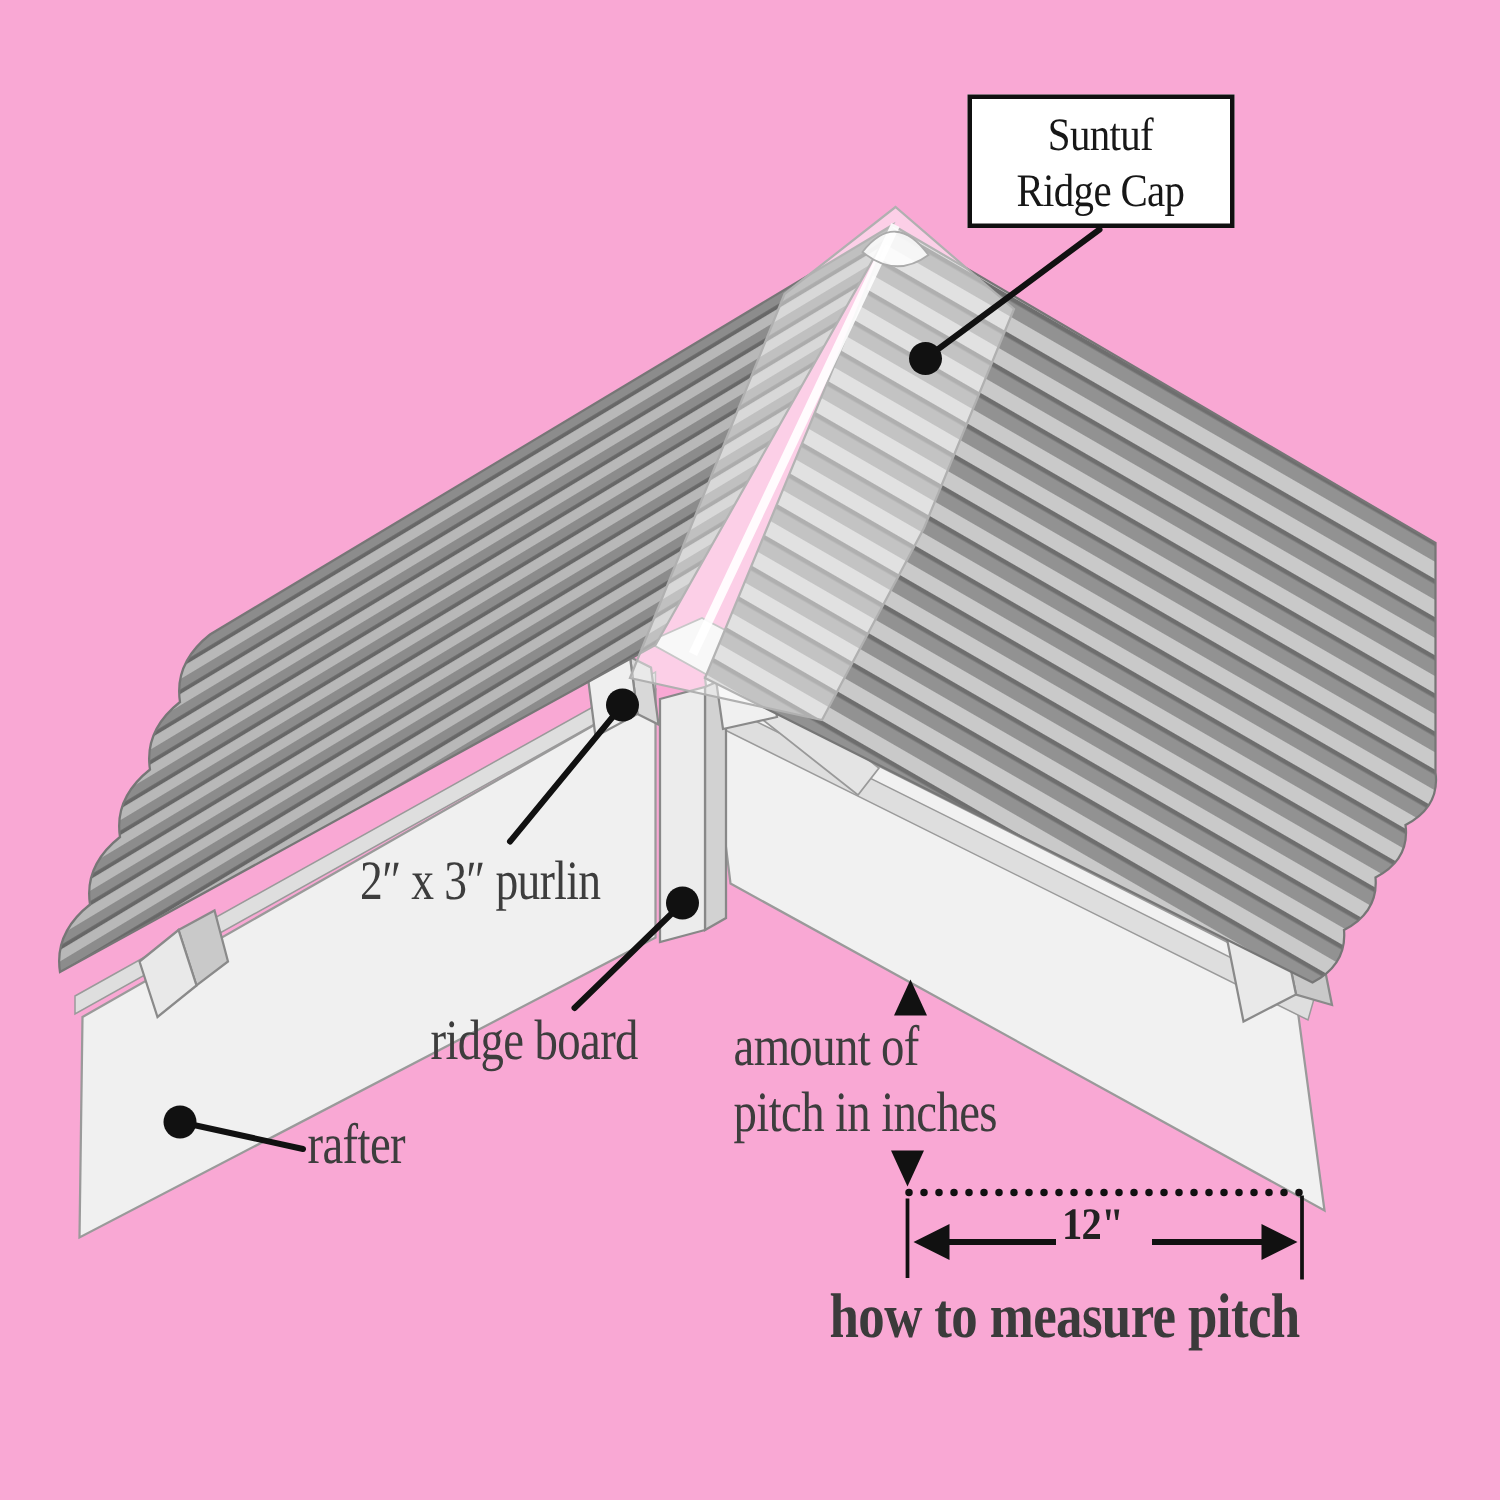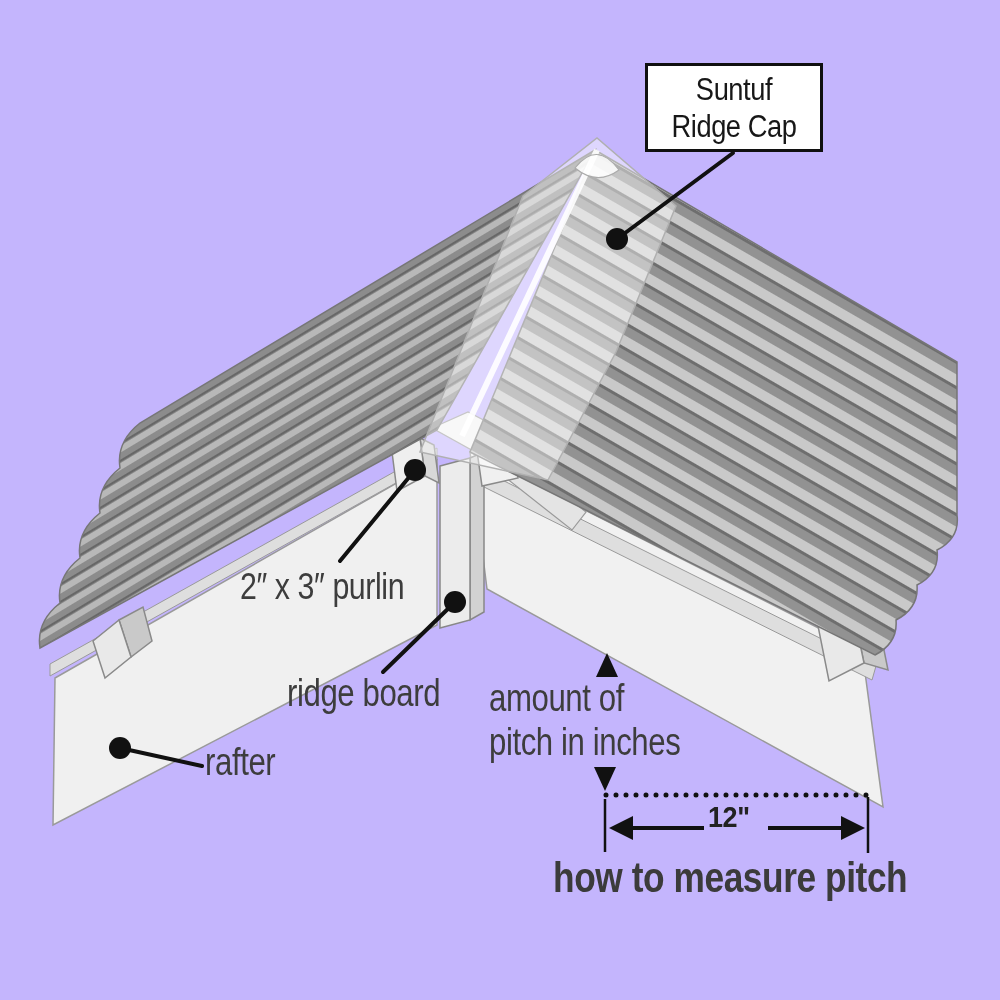--- a/index.html
+++ b/index.html
@@ -1,17 +1,17 @@
 <!DOCTYPE html>
 <html><head>
 <meta charset="utf-8">
 <style>
   html,body{margin:0;padding:0;background:#ffffff;}
-  #stage{position:relative;width:1000px;height:1000px;background:#c4b5fd;overflow:hidden;
-         font-family:Liberation Sans, sans-serif;}
+  #stage{position:relative;width:1000px;height:1000px;background:#f9a8d4;overflow:hidden;
+         font-family:Liberation Serif, serif;}
   #diagram-svg{position:absolute;left:0;top:0;width:1000px;height:1000px;}
   .lbl{position:absolute;color:#3d3d3d;white-space:nowrap;transform-origin:left top;
        transform:scaleX(0.82);letter-spacing:-0.5px;}
   #purlin-label{left:240px;top:566px;font-size:37px;}
   #ridge-board-label{left:287px;top:672px;font-size:38px;}
   #rafter-label{left:205px;top:741px;font-size:38px;}
   #pitch-note{left:489px;top:676px;font-size:38px;line-height:44px;}
   #span-label{left:708px;top:800px;font-size:30px;font-weight:bold;color:#222;transform:scaleX(0.9);}
   #measure-title{left:553px;top:854px;font-size:42px;font-weight:bold;color:#3b3b3b;
                  transform:scaleX(0.84);letter-spacing:-0.5px;}

